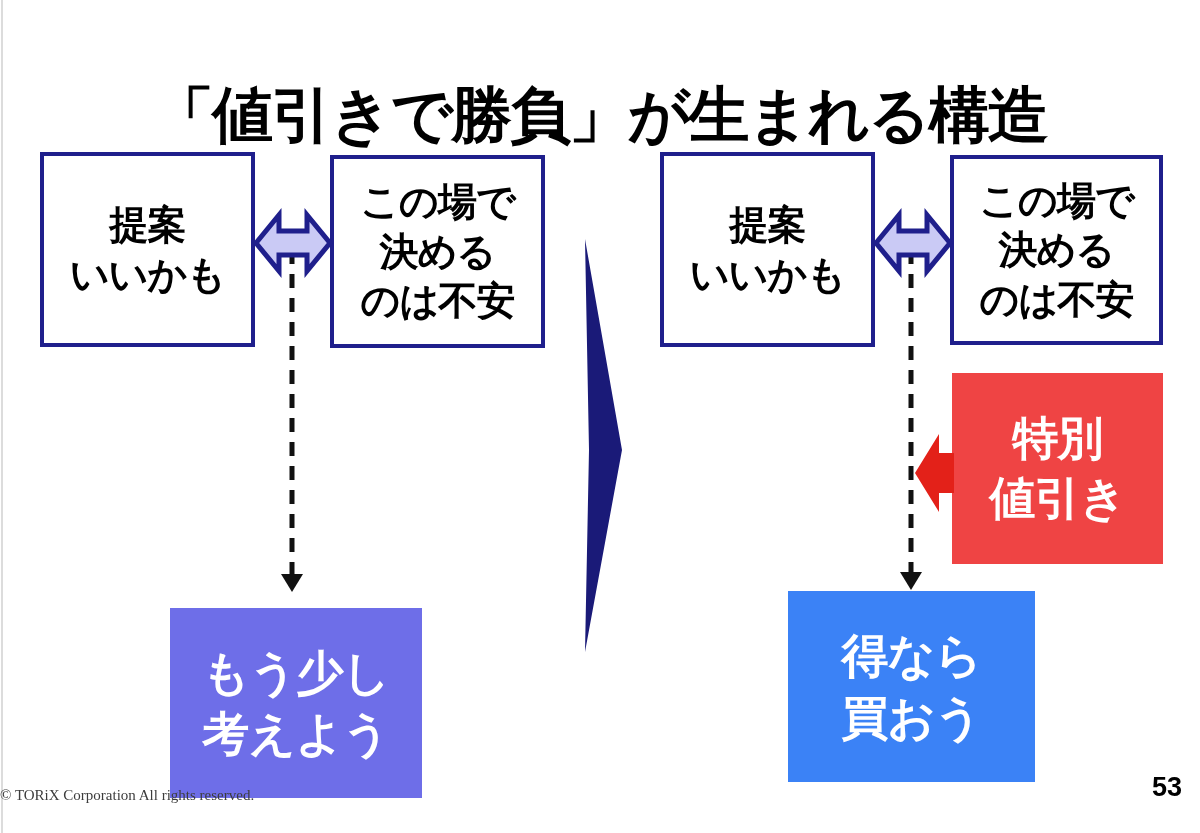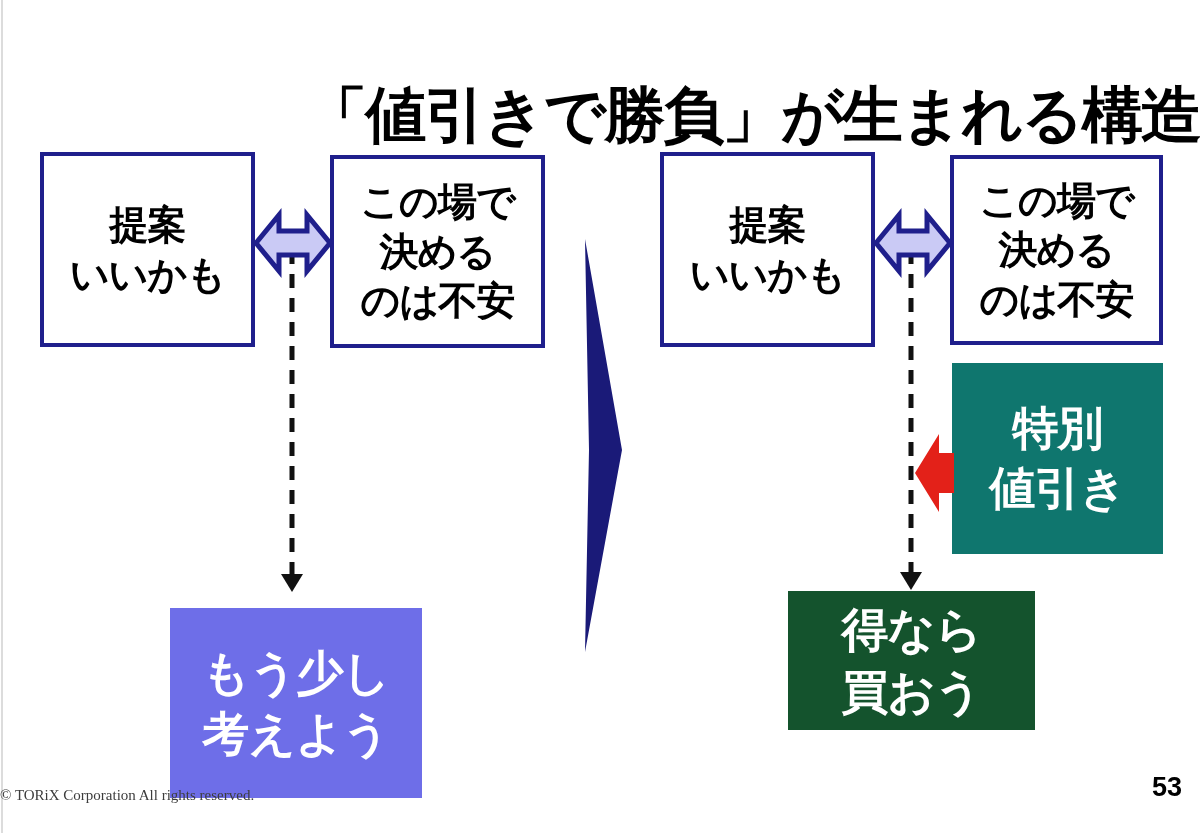--- a/index.html
+++ b/index.html
@@ -2,45 +2,45 @@
 <html><head>
 <meta charset="utf-8">
 <style>
   html,body{margin:0;padding:0;background:#fff;}
   body{
     width:1200px;height:833px;position:relative;overflow:hidden;
     font-family:"Liberation Sans","DejaVu Sans",sans-serif;
   }
   .edge-line{position:absolute;left:1px;top:0;width:2px;height:833px;background:#dcdcdc;}
   .slide-title{
-    position:absolute;top:34px;left:0;width:1200px;text-align:right;
+    position:absolute;top:34px;left:0;width:1200px;text-align:center;
     font-size:61px;font-weight:900;color:#000;letter-spacing:-2px;white-space:nowrap;
   }
   .box{
     position:absolute;box-sizing:border-box;display:flex;align-items:center;justify-content:center;
     text-align:center;white-space:pre-line;font-weight:900;
   }
   .thought-box{
     background:#fff;border:4px solid #1f1f8c;color:#000;
     font-size:39px;line-height:1.27;letter-spacing:-1px;
   }
   .box-proposal-left {left:40px;  top:152px; width:215px; height:195px;}
   .box-anxiety-left  {left:330px; top:155px; width:215px; height:193px;}
   .box-proposal-right{left:660px; top:152px; width:215px; height:195px;}
   .box-anxiety-right {left:950px; top:155px; width:213px; height:190px;}
   .outcome-think{
     left:170px;top:564px;width:252px;height:190px;background:#6e6ee8;color:#fff;
     font-size:47px;line-height:1.3;letter-spacing:-1px;margin-top:44px;
   }
   .outcome-buy{
-    left:788px;top:591px;width:247px;height:139px;background:#14532d;color:#fff;
+    left:788px;top:591px;width:247px;height:191px;background:#3b82f6;color:#fff;
     font-size:47px;line-height:1.3;letter-spacing:-1px;
   }
   .discount-box{
-    left:952px;top:363px;width:211px;height:191px;background:#0f766e;color:#fff;
+    left:952px;top:373px;width:211px;height:191px;background:#ef4444;color:#fff;
     font-size:46px;line-height:1.3;letter-spacing:-1px;
   }
   svg.overlay{position:absolute;left:0;top:0;width:1200px;height:833px;pointer-events:none;}
   .footer-copyright{
     position:absolute;left:0;top:787px;width:1200px;text-align:left;
     font-family:"Liberation Serif","DejaVu Serif",serif;font-size:15px;color:#3c3c3c;
   }
   .page-number{
     position:absolute;right:18px;top:772px;font-size:27px;font-weight:bold;color:#000;
   }

